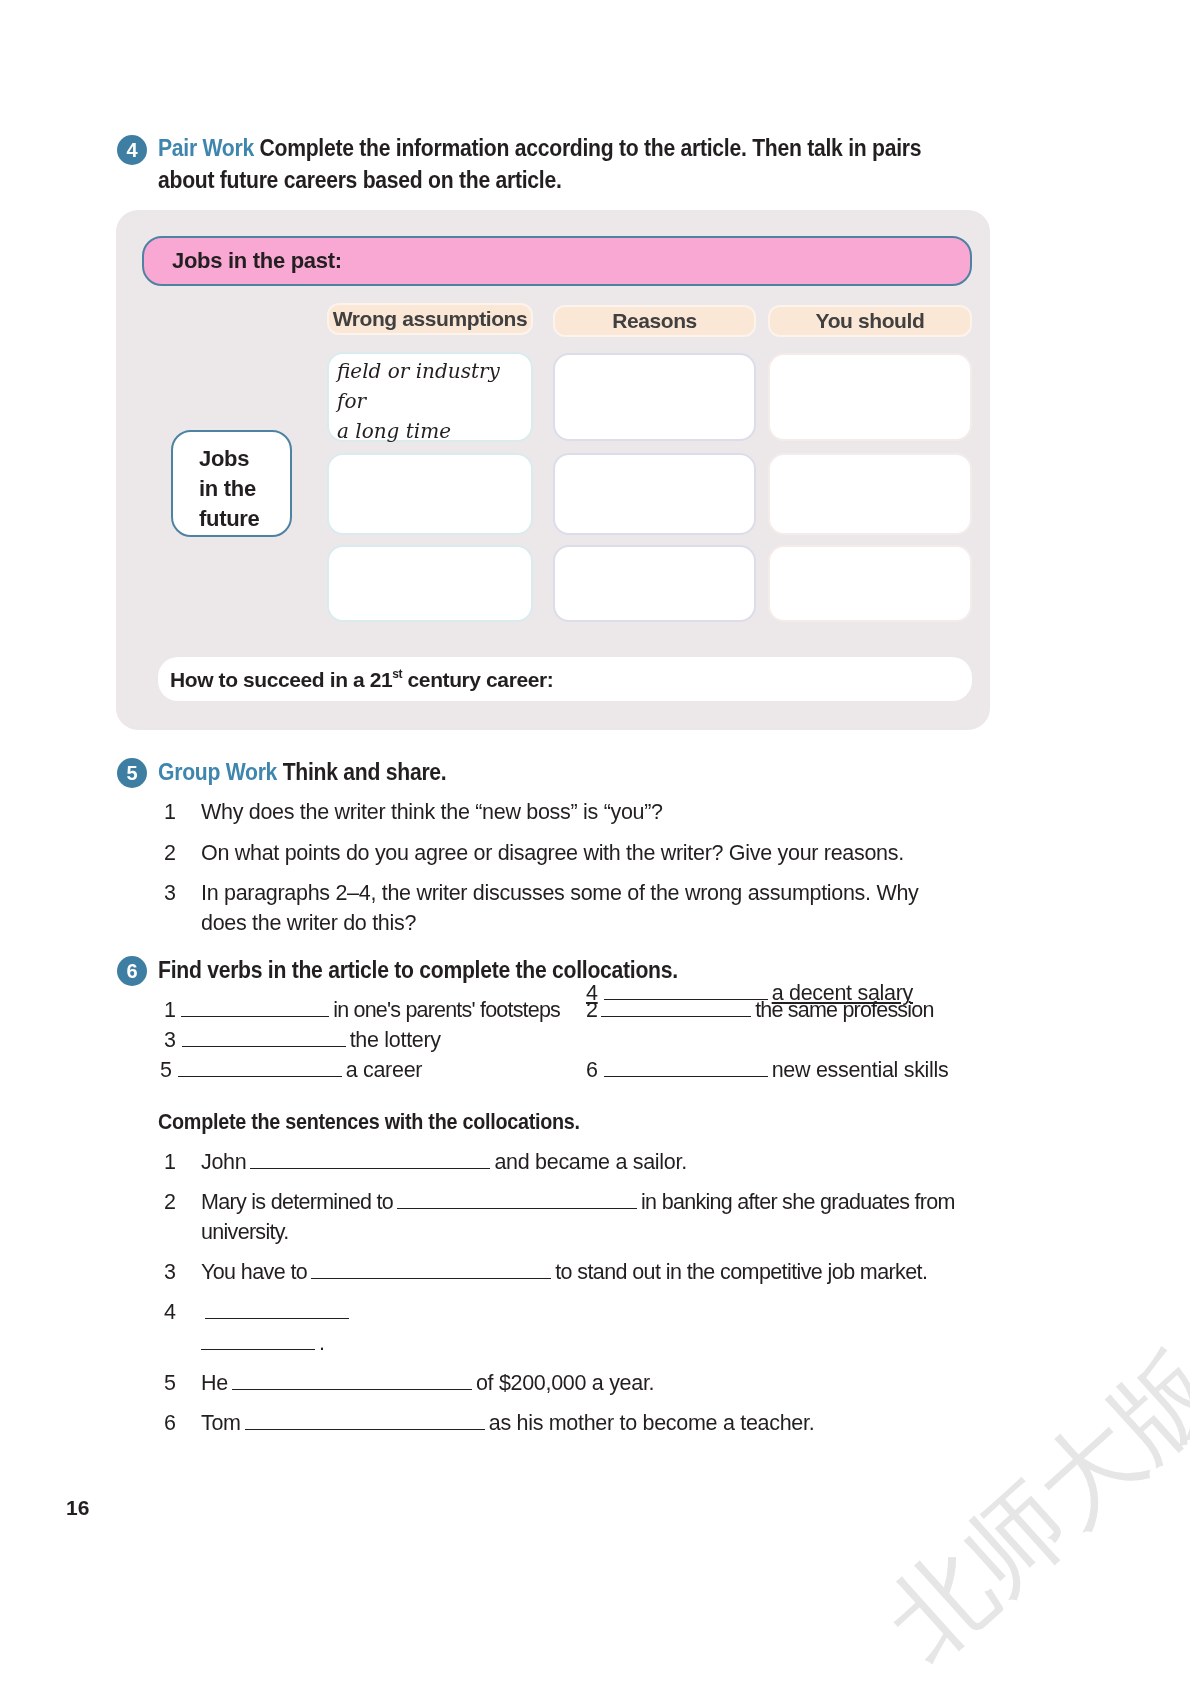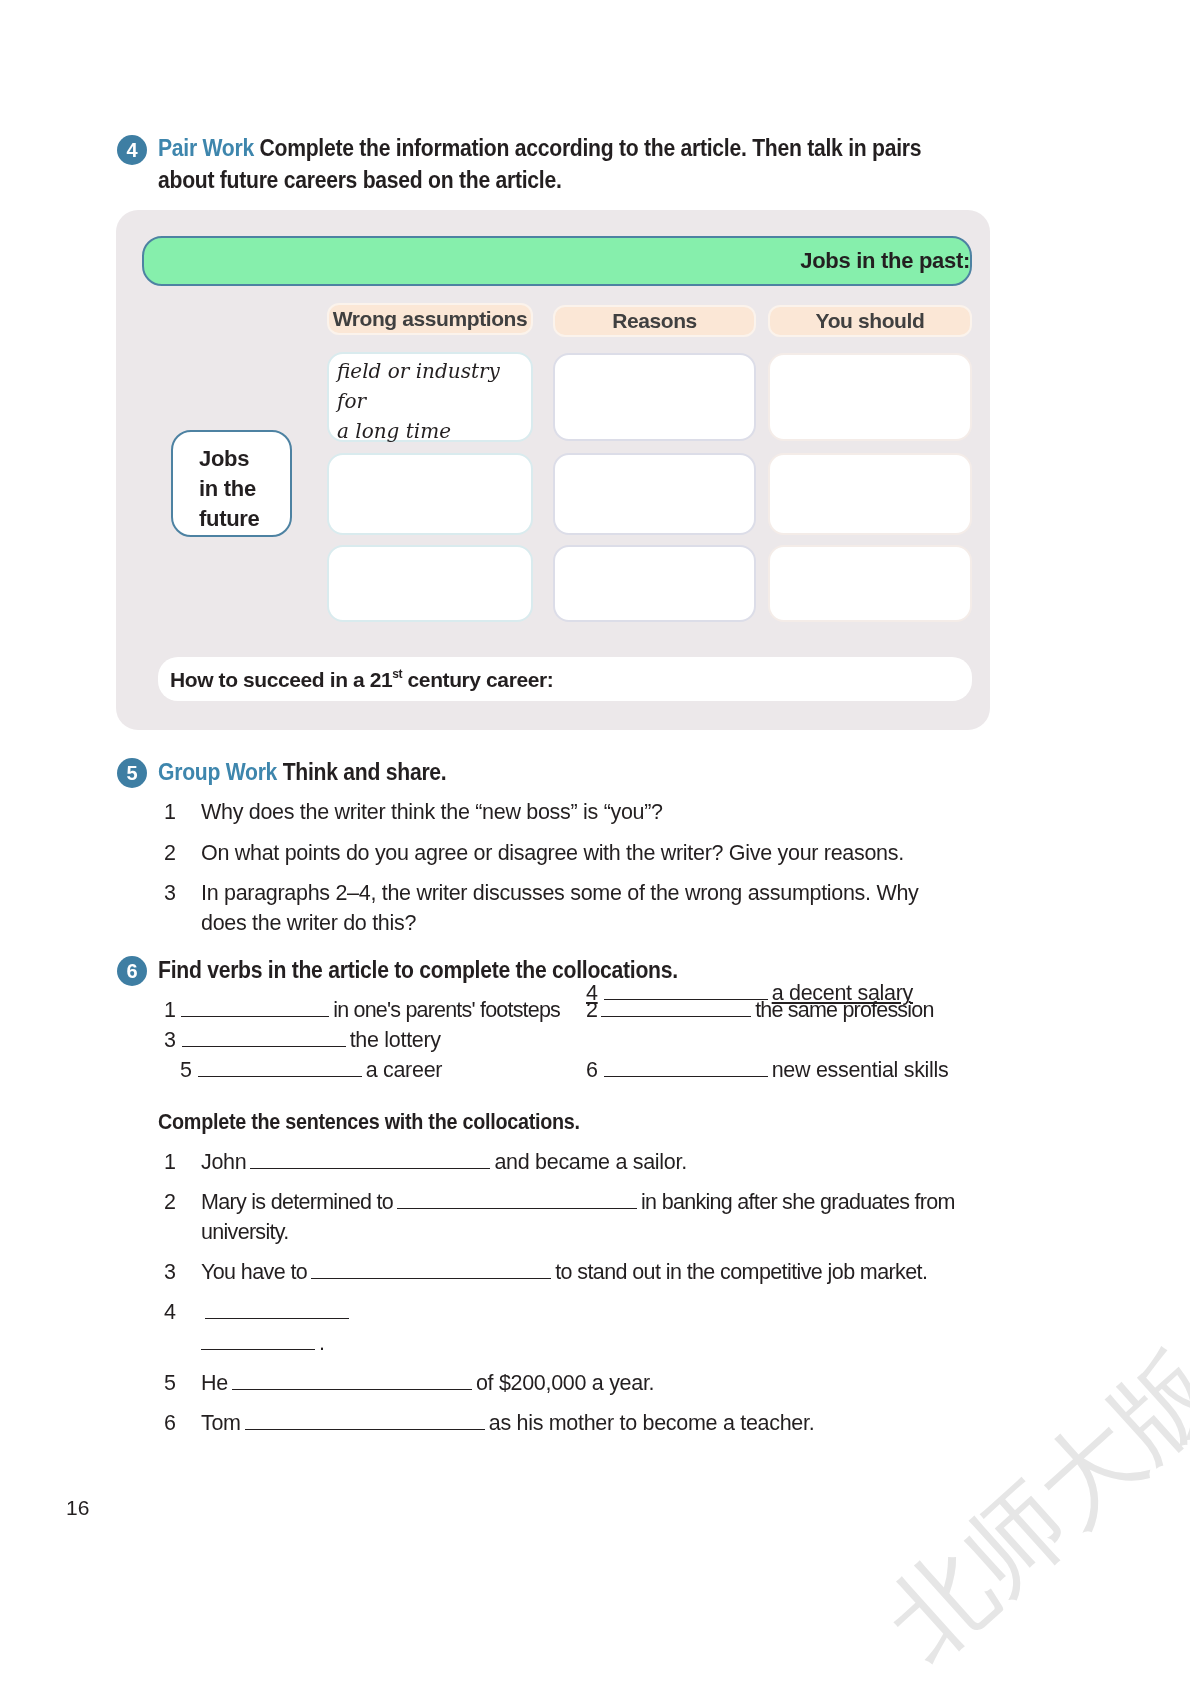--- a/index.html
+++ b/index.html
@@ -16,23 +16,23 @@
       position: absolute; font-size: 23px; font-weight: bold; letter-spacing: -0.3px; line-height: 33px;
       color: #231f20; transform: scaleX(0.92); transform-origin: left top; white-space: nowrap;
     }
     .heading .tag { color: #3e86ad; font-weight: bold; }
     .panel {
       position: absolute; left: 116px; top: 210px; width: 874px; height: 520px;
       background: #ece8ea; border-radius: 22px;
     }
     .past-box {
       position: absolute; left: 142px; top: 236px; width: 830px; height: 50px;
-      background: #86efac; border: 2.5px solid #4d82a2; border-radius: 20px;
-      display: flex; align-items: center; padding-left: 16px;
-      font-weight: bold; font-size: 22px; letter-spacing: -0.3px; justify-content: flex-end;
+      background: #f9a8d4; border: 2.5px solid #4d82a2; border-radius: 20px;
+      display: flex; align-items: center; padding-left: 28px;
+      font-weight: bold; font-size: 22px; letter-spacing: -0.3px;
     }
     .col-head {
       position: absolute; height: 32px; background: #fbe7d6; border: 2px solid #fbf3ec;
       border-radius: 12px; display: flex; align-items: center; justify-content: center;
       font-weight: bold; font-size: 21px; letter-spacing: -0.4px; color: #404040;
     }
     .cell {
       position: absolute; background: #fff; border-radius: 16px;
     }
     .cell.c1 { border: 2px solid #d9ebee; }
@@ -52,21 +52,21 @@
       position: absolute; left: 158px; top: 657px; width: 814px; height: 44px;
       background: #fff; border-radius: 20px; display: flex; align-items: center; padding-left: 12px;
       font-weight: bold; font-size: 21px; letter-spacing: -0.4px;
     }
     .succeed-box sup { font-size: 12px; vertical-align: 9px; }
     .q-row { position: absolute; font-size: 21.5px; line-height: 30px; color: #231f20; letter-spacing: -0.3px; }
     .q-num { position: absolute; left: 0; width: 20px; }
     .q-text { position: absolute; left: 37px; white-space: nowrap; }
     .blank { display: inline-block; border-bottom: 1.5px solid #231f20; height: 20px; vertical-align: baseline; margin: 0 4px; }
     .coll { position: absolute; font-size: 21.5px; line-height: 30px; letter-spacing: -0.3px; white-space: nowrap; }
-    .page-num { position: absolute; left: 66px; top: 1496px; font-size: 21px; font-weight: normal; }
+    .page-num { position: absolute; left: 66px; top: 1496px; font-size: 21px; font-weight: bold; }
     .watermark {
       position: absolute; left: 810px; top: 1330px; font-size: 100px; color: #e6e6e6;
       transform: rotate(-42deg); transform-origin: left top; white-space: nowrap; font-family: "DejaVu Sans", sans-serif;
       left: 860px; top: 1590px;
     }
   </style>
 </head>
 <body>
 
 <div class="badge" style="left:117px; top:135px;">
@@ -148,21 +148,21 @@
 </div>
 <div class="coll" style="left:586px; top:995px; letter-spacing:-0.8px;">
   <span>2</span><span class="blank" style="width:150px; margin-left:4px;"></span><span>the same profession</span>
 </div>
 <div class="coll" style="left:164px; top:1025px;">
   <span>3</span><span class="blank" style="width:164px; margin-left:6px;"></span><span>the lottery</span>
 </div>
 <div class="coll" style="left:586px; top:978px;text-decoration:underline;">
   <span>4</span><span class="blank" style="width:164px; margin-left:6px;"></span><span>a decent salary</span>
 </div>
-<div class="coll" style="left:180px; top:1055px;text-align:right;">
+<div class="coll" style="left:160px; top:1055px;text-align:right;">
   <span>5</span><span class="blank" style="width:164px; margin-left:6px;"></span><span>a career</span>
 </div>
 <div class="coll" style="left:586px; top:1055px;">
   <span>6</span><span class="blank" style="width:164px; margin-left:6px;"></span><span>new essential skills</span>
 </div>
 
 <div class="heading" style="left:158px; top:1106px; font-size:21.5px;">Complete the sentences with the collocations.</div>
 
 <div class="q-row" style="left:164px; top:1147px;">
   <span class="q-num">1</span>

